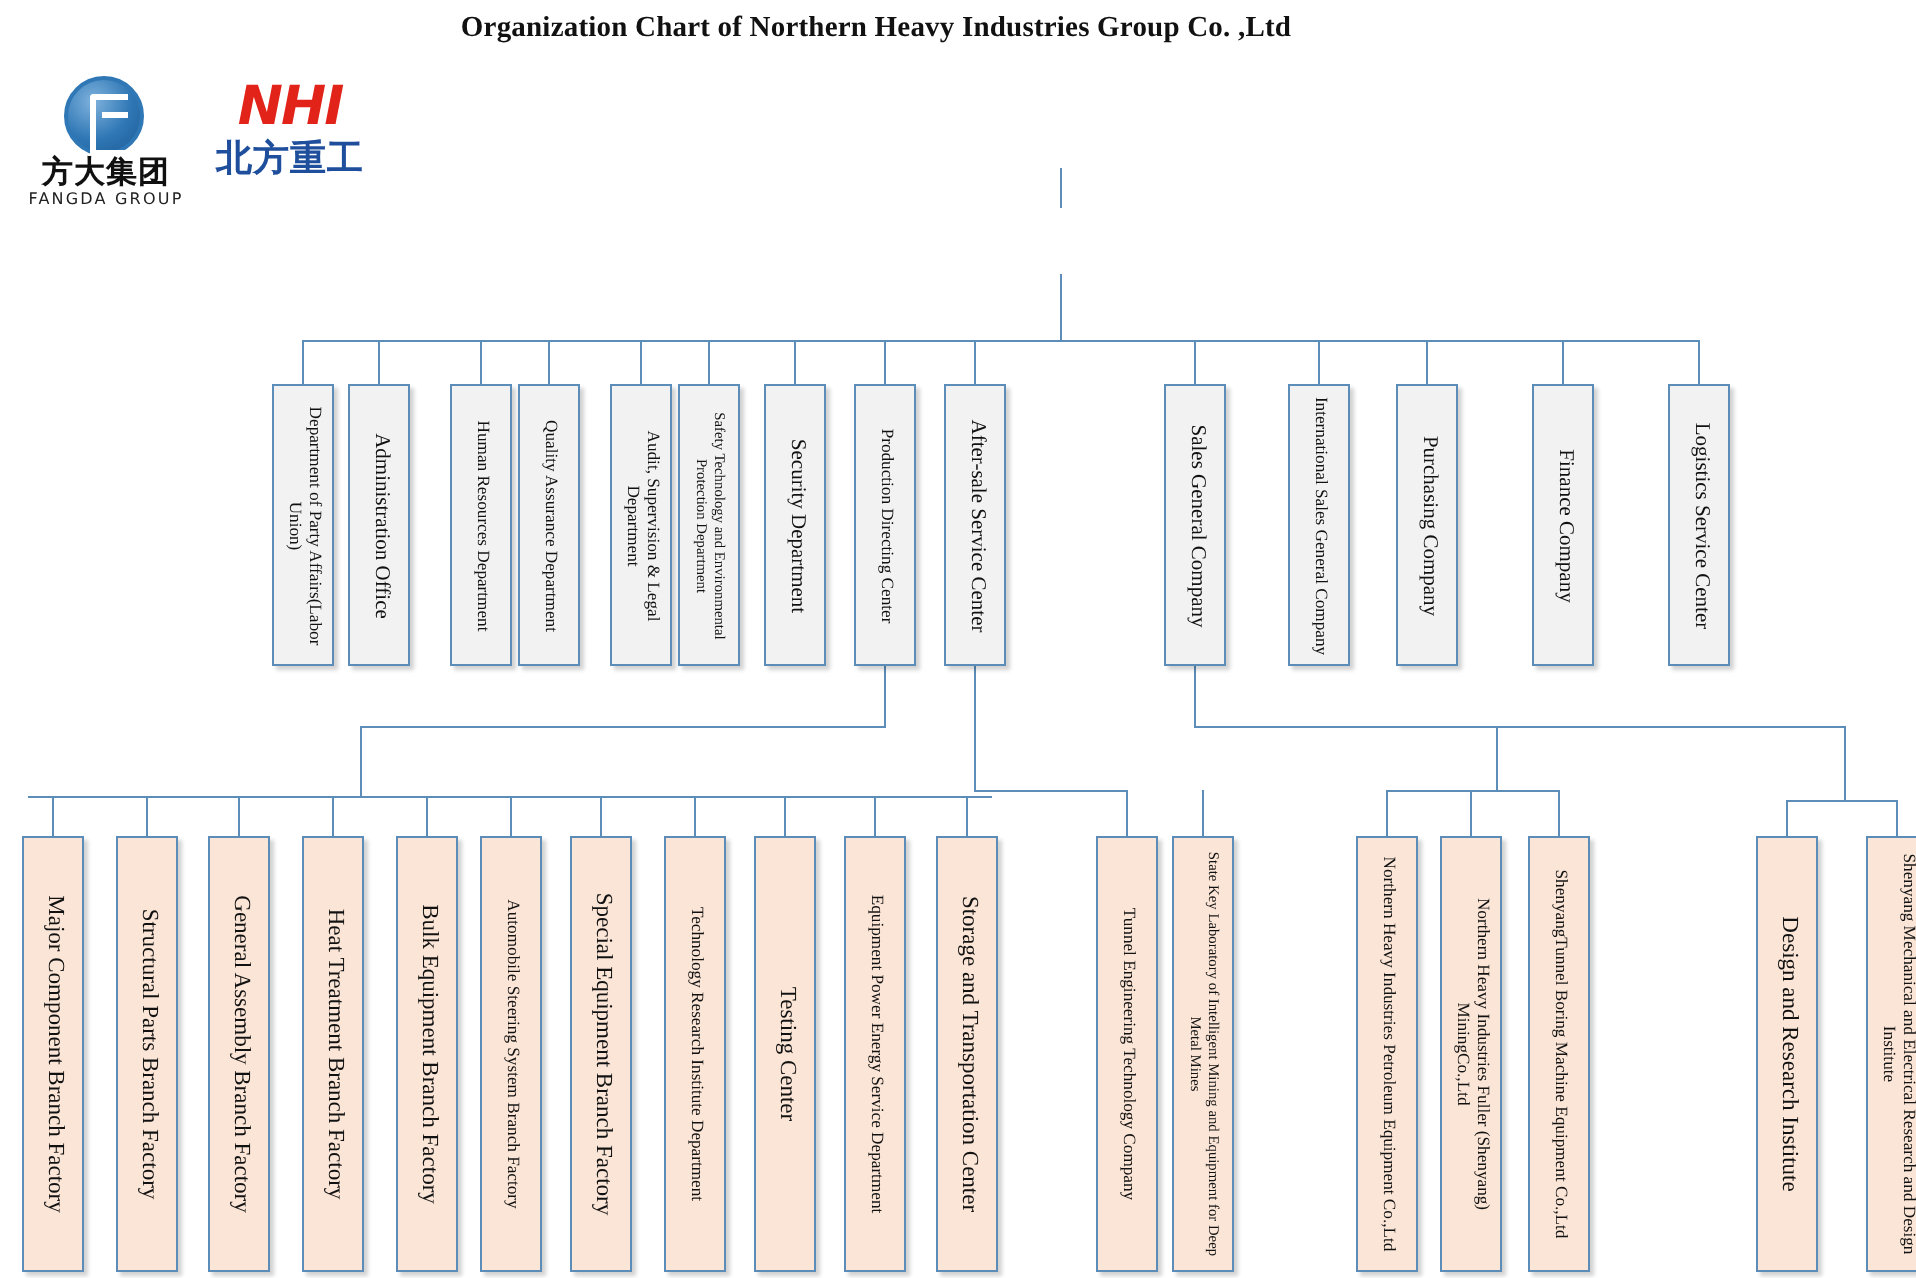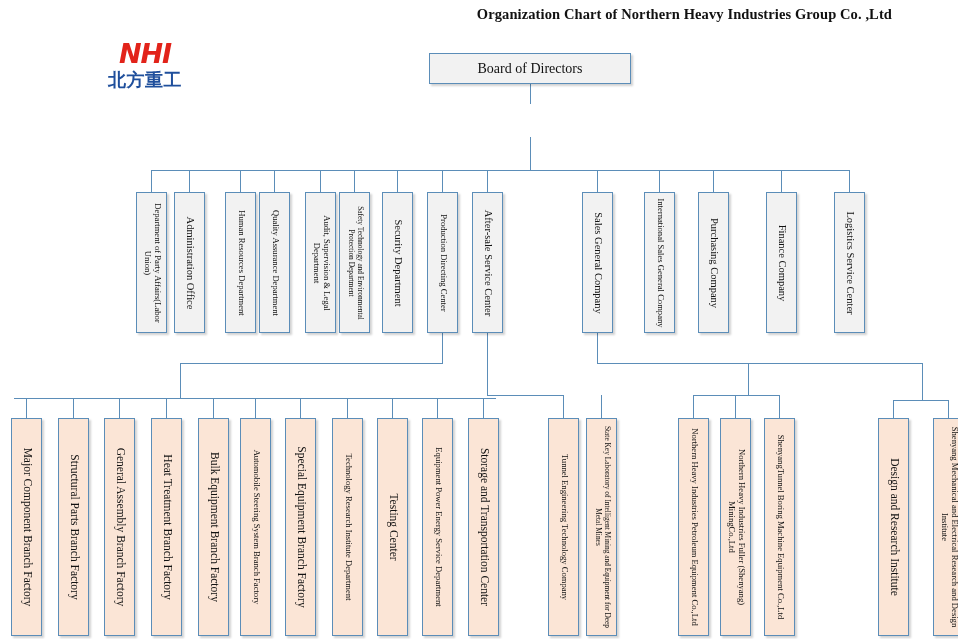--- a/index.html
+++ b/index.html
@@ -12,23 +12,23 @@
   }
   #chart-root {
     position: relative;
     width: 958px; height: 639px;
     background: #ffffff;
   }
 
   
   .chart-title {
     position: absolute;
-    left: 16px; top: 6px;
+    left: 0; top: 6px;
     width: 876px;
-    text-align: right;
+    text-align: center;
     font-size: 14.5px;
     font-weight: bold;
     color: #111111;
     letter-spacing: 0.1px;
   }
 
   
   .logo-block { position: absolute; }
   #logo-fangda { left: 12px; top: 38px; width: 82px; height: 66px; }
   #logo-nhi    { left: 98px; top: 40px; width: 94px; height: 62px; }
@@ -119,20 +119,25 @@
   .box.vert .vtext.xsmall { font-size: 7.4px; }
   .box.vert .vtext.big    { font-size: 11.5px; }
 </style>
 </head>
 <body>
 
 <div id="chart-root">
 
   <div class="chart-title">Organization Chart of Northern Heavy Industries  Group Co. ,Ltd</div>
 
+  <div class="logo-block" id="logo-fangda">
+    <div class="fd-circle"></div>
+    <div class="fd-cn">方大集团</div>
+    <div class="fd-en">FANGDA GROUP</div>
+  </div>
   <div class="logo-block" id="logo-nhi">
     <div class="nhi-top">NHI</div>
     <div class="nhi-cn">北方重工</div>
   </div>
 
   <div class="ln ln-v" style="left:530px; top:84px; height:20px;"></div>
 
   <div class="ln ln-v" style="left:530px; top:137px; height:33px;"></div>
 
   <div class="ln ln-h" style="left:151px; top:170px; width:699px;"></div>
@@ -182,23 +187,20 @@
   <div class="ln ln-h" style="left:693px; top:395px; width:86px;"></div>
   <div class="ln ln-v" style="left:693px; top:395px; height:23px;"></div>
   <div class="ln ln-v" style="left:735px; top:395px; height:23px;"></div>
   <div class="ln ln-v" style="left:779px; top:395px; height:23px;"></div>
 
   <div class="ln ln-v" style="left:922px; top:363px; height:37px;"></div>
   <div class="ln ln-h" style="left:893px; top:400px; width:55px;"></div>
   <div class="ln ln-v" style="left:893px; top:400px; height:18px;"></div>
   <div class="ln ln-v" style="left:948px; top:400px; height:18px;"></div>
 
-  <div class="box horiz" style="left:429px; top:53px; width:202px; height:31px;">
-    <span>Board of Directors</span>
-  </div>
 
   <div class="box vert" style="left:136px; top:192px; width:31px; height:141px;">
     <div class="vtext small" style="white-space: normal; width: 131px;">Department of Party Affairs(Labor Union)</div>
   </div>
   <div class="box vert" style="left:174px; top:192px; width:31px; height:141px;">
     <div class="vtext" style="white-space: nowrap;">Administration Office</div>
   </div>
   <div class="box vert" style="left:225px; top:192px; width:31px; height:141px;">
     <div class="vtext small" style="white-space: nowrap;">Human Resources Department</div>
   </div>

